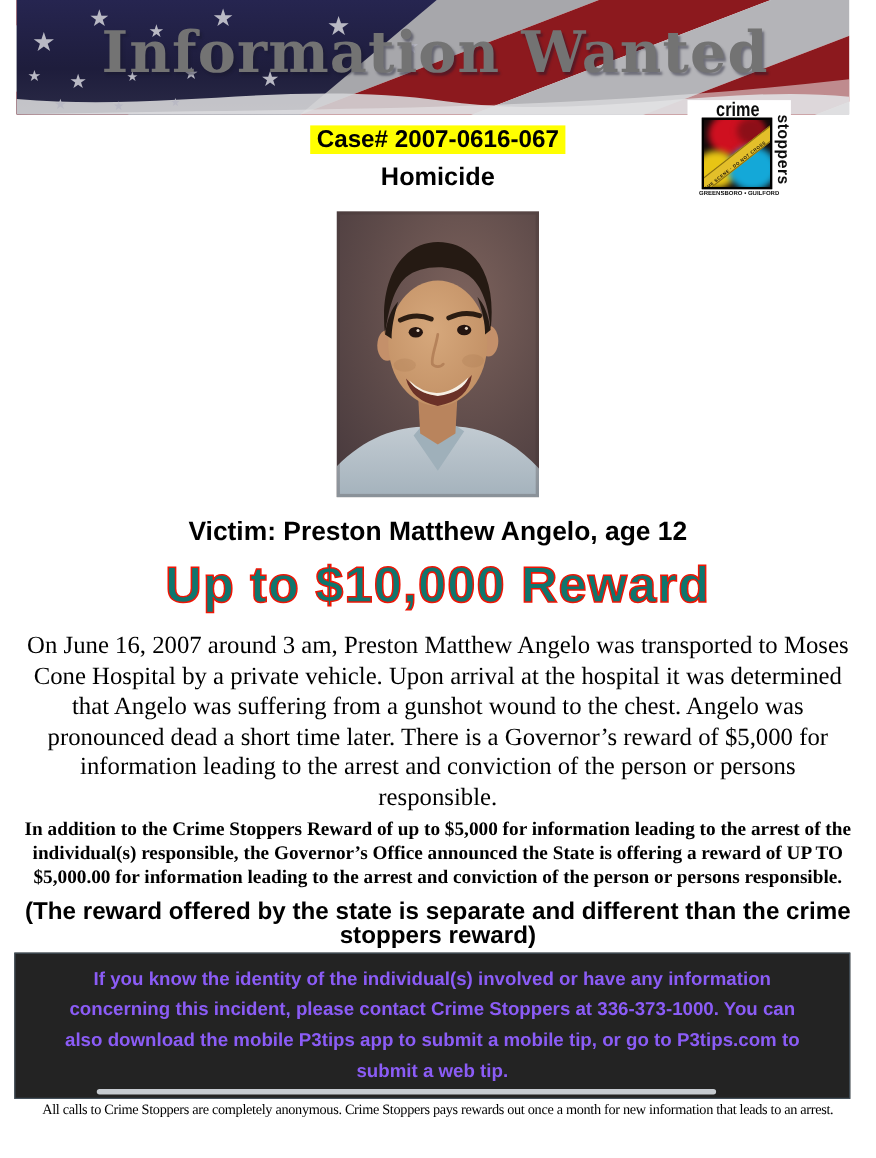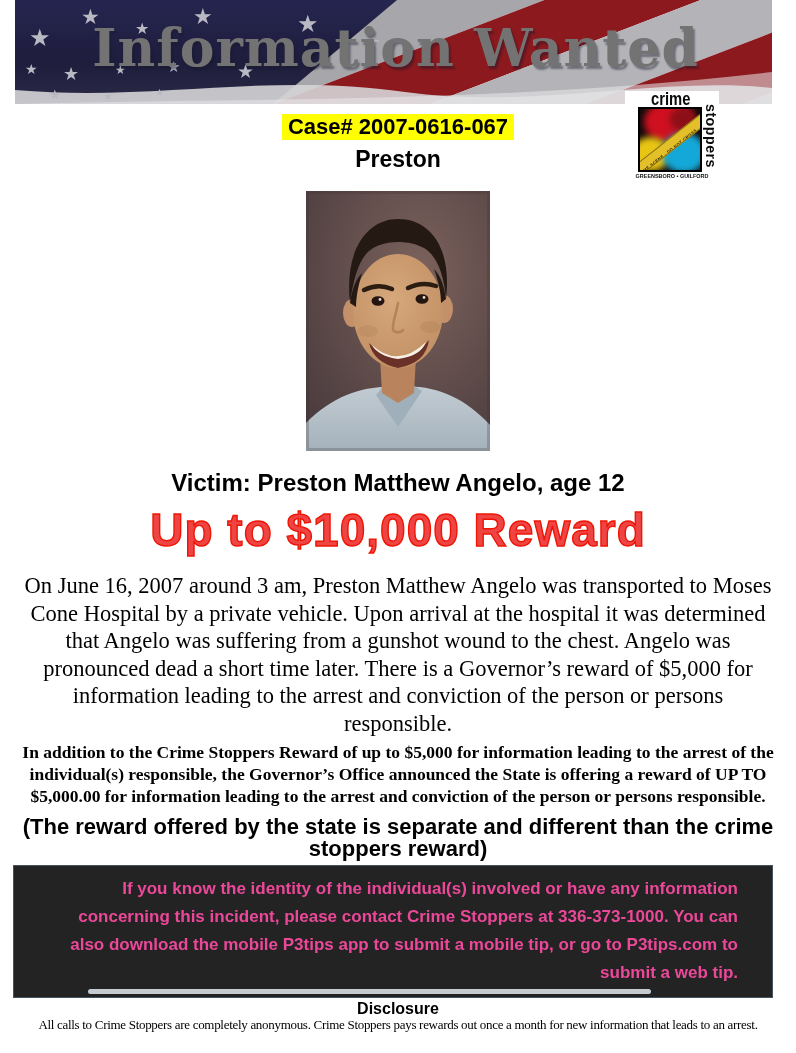--- a/index.html
+++ b/index.html
@@ -47,32 +47,32 @@
   .meta-case{margin-top:3px;line-height:26px;}
   .case-highlight{display:inline-block;background:#ffff00;padding:0 6px;font-size:22px;font-weight:bold;}
   .meta-type{margin-top:3px;font-size:23px;font-weight:bold;line-height:28px;}
   
   .photo{width:184px;height:260px;margin:18px auto 0;display:block;}
   .photo svg{display:block;width:100%;height:100%;}
   
   .victim{margin-top:17px;text-align:center;font-size:24px;font-weight:bold;line-height:30px;}
   .reward{
     margin-top:4px;text-align:center;font-size:46px;font-weight:bold;line-height:56px;
-    color:#ef4444;-webkit-text-stroke:1.4px #ef1505;letter-spacing:1px;
+    color:#0f766e;-webkit-text-stroke:1.4px #ef1505;letter-spacing:1px;
   }
   
   .para1{width:748px;margin:14px auto 0;font-family:"Liberation Serif",serif;font-size:22.5px;line-height:27.5px;text-align:center;}
   .para2{width:760px;margin:4px auto 0;font-family:"Liberation Serif",serif;font-weight:bold;font-size:17.5px;line-height:22px;text-align:center;}
   .note{margin:9px auto 0;font-family:Liberation Sans, sans-serif;font-weight:bold;font-size:22px;line-height:22px;text-align:center;}
   
   .contact-box{
     width:690px;margin:5px 0 0 13px;background:#232323;border:1px solid #46545f;
     padding:9px 34px 3px 34px;
   }
-  .contact-text{color:#ec4899;font-weight:bold;font-size:17px;line-height:28px;text-align:right;}
+  .contact-text{color:#8b5cf6;font-weight:bold;font-size:17px;line-height:28px;text-align:center;}
   .contact-bar{width:563px;height:5px;background:#c6cbd0;border-radius:3px;margin:2px 0 0 40px;}
   
   .footer{text-align:center;margin-top:2px;}
   .disclosure-title{font-size:16px;font-weight:bold;line-height:17px;}
   .disclosure-line1{font-family:"Liberation Serif",serif;font-size:13.5px;line-height:15px;text-decoration:underline;}
   .disclosure-line2{font-family:"Liberation Serif",serif;font-size:13px;line-height:16px;letter-spacing:-0.3px;white-space:nowrap;}
 </style>
 </head>
 <body>
 
@@ -143,21 +143,21 @@
   </div>
   <div class="cs-crime">crime</div>
   <div class="cs-stoppers">stoppers</div>
   <div class="cs-footer">GREENSBORO • GUILFORD</div>
 </div>
 
 <div class="meta">
   <div class="meta-case">
     <span class="case-highlight">Case# 2007-0616-067</span>
   </div>
-  <div class="meta-type">Preston</div>
+  <div class="meta-type">Homicide</div>
 </div>
 
 <div class="photo">
   <svg viewBox="0 0 184 260">
     <defs>
       <radialGradient id="pBg" cx="0.62" cy="0.32" r="0.9">
         <stop offset="0" stop-color="#7c625c"></stop>
         <stop offset="0.55" stop-color="#5d4a49"></stop>
         <stop offset="1" stop-color="#46383c"></stop>
       </radialGradient>
@@ -212,15 +212,14 @@
 <p class="para1">On June 16, 2007 around 3 am, Preston Matthew Angelo was transported to Moses Cone Hospital by a private vehicle. Upon arrival at the hospital it was determined that Angelo was suffering from a gunshot wound to the chest. Angelo was pronounced dead a short time later. There is a Governor’s reward of $5,000 for information leading to the arrest and conviction of the person or persons responsible.</p>
 <p class="para2">In addition to the Crime Stoppers Reward of up to $5,000 for information leading to the arrest of the individual(s) responsible, the Governor’s Office announced the State is offering a reward of UP TO $5,000.00 for information leading to the arrest and conviction of the person or persons responsible.</p>
 <p class="note">(The reward offered by the state is separate and different than the crime stoppers reward)</p>
 
 <div class="contact-box">
   <div class="contact-text">If you know the identity of the individual(s) involved or have any information concerning this incident, please contact Crime Stoppers at 336-373-1000. You can also download the mobile P3tips app to submit a mobile tip, or go to P3tips.com to submit a web tip.</div>
   <div class="contact-bar"></div>
 </div>
 
 <div class="footer">
-  <div class="disclosure-title">Disclosure</div>
   <div class="disclosure-line2">All calls to Crime Stoppers are completely anonymous. Crime Stoppers pays rewards out once a month for new information that leads to an arrest.</div>
 </div>
 
 </body></html>

